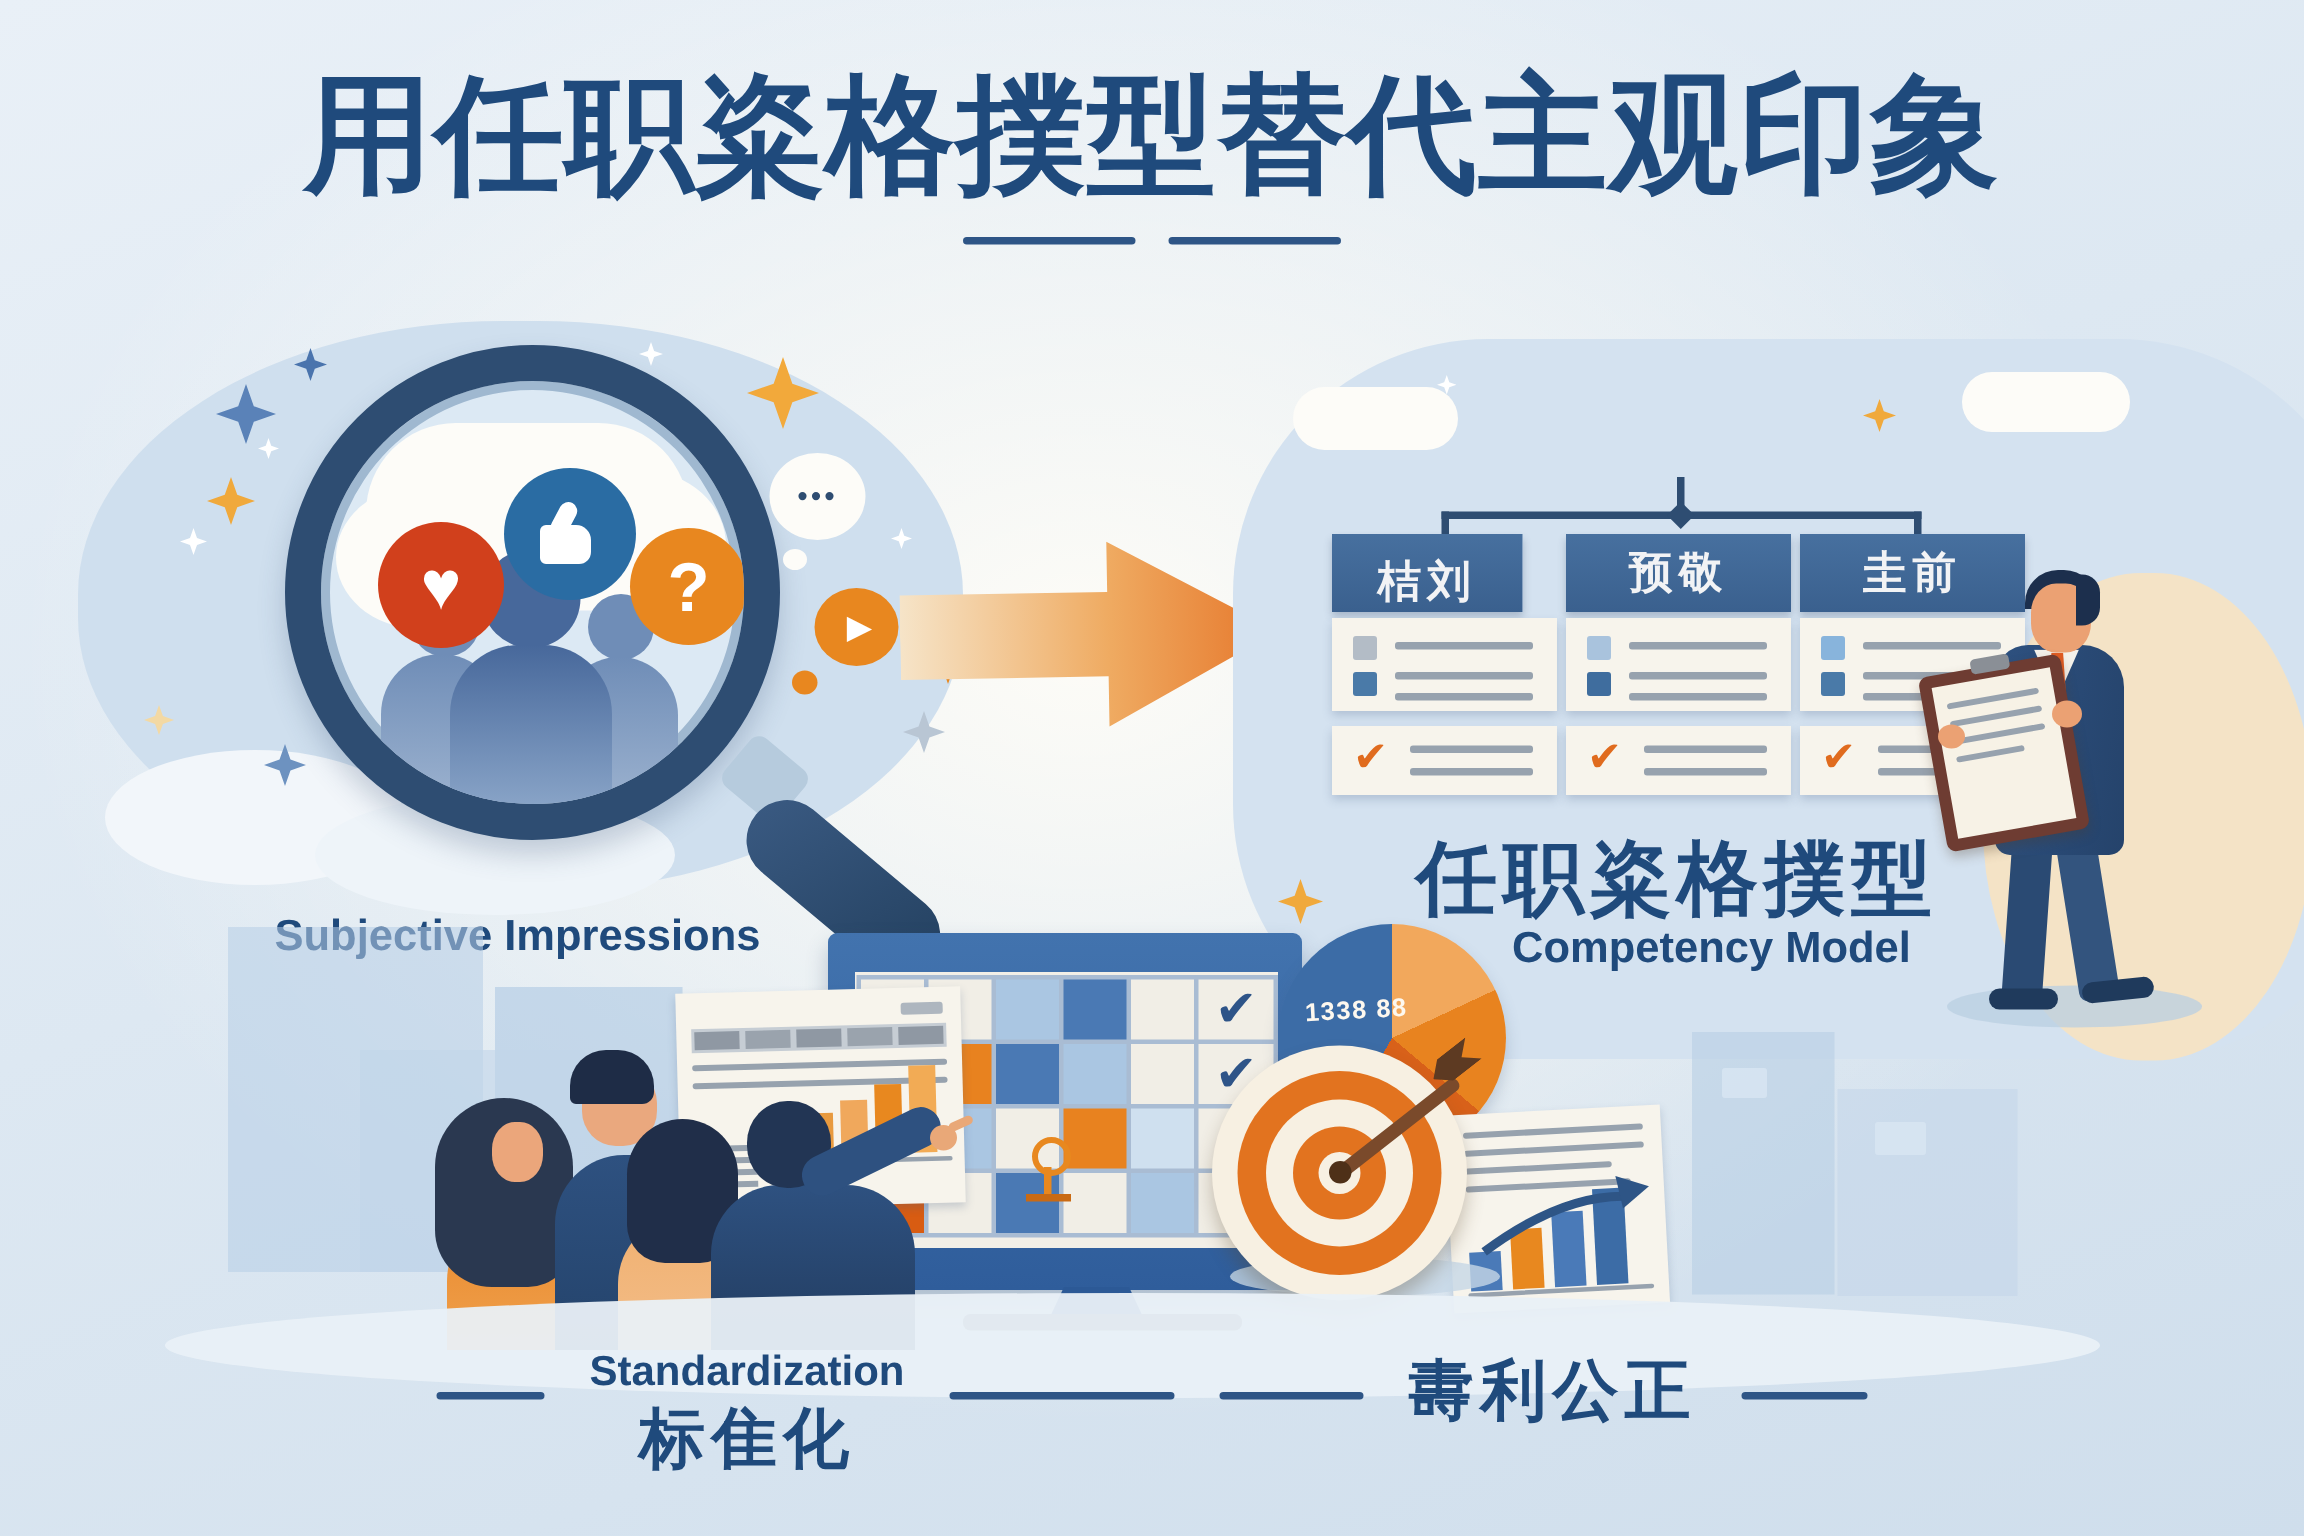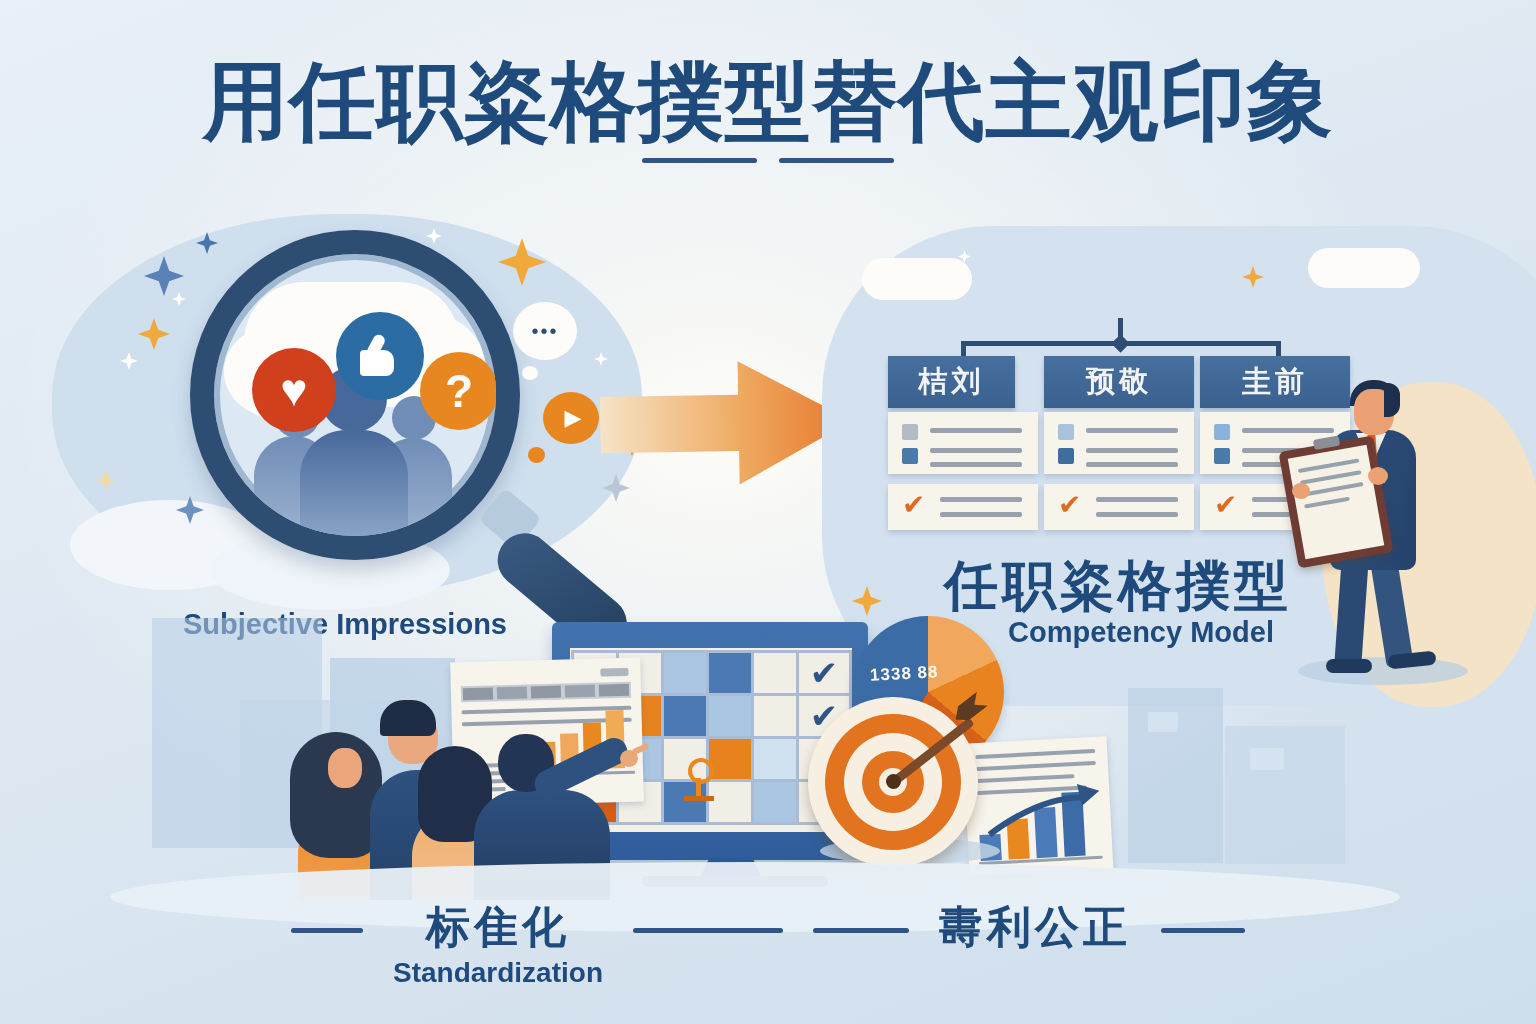--- a/index.html
+++ b/index.html
@@ -38,21 +38,21 @@
   .c-blue{background:#4a79b4;} .c-orng{background:#e8821f;} .c-dorng{background:#d85c12;}
   .footer-zh{font-size:44px;font-weight:900;letter-spacing:4px;white-space:nowrap;}
   .footer-en{font-size:28px;font-weight:700;white-space:nowrap;}
   .person-body{border-radius:46px 46px 0 0;}
 </style>
 </head>
 <body>
 
 <div class="stage">
 
-  <div class="abs navy title-zh" style="left:50%;top:44px;transform:translateX(-50%);text-align:center;">用任职粢格撲型替代主观印象</div>
+  <div class="abs navy title-zh" style="left:50%;top:32px;transform:translateX(-50%);text-align:center;">用任职粢格撲型替代主观印象</div>
   <div class="abs" style="left:50%;top:158px;transform:translateX(-50%);display:flex;align-items:center;gap:22px;">
     <div class="dash" style="width:115px;"></div>
     <div class="dash" style="width:115px;"></div>
   </div>
 
   <div class="abs blob" style="left:52px;top:214px;width:590px;height:380px;background:#cfdfee;"></div>
   <div class="abs" style="left:70px;top:500px;width:200px;height:90px;background:#f2f6fa;border-radius:50%;"></div>
   <div class="abs" style="left:210px;top:530px;width:240px;height:80px;background:#eef4f9;border-radius:50%;"></div>
 
   <div class="abs star" style="left:196px;top:232px;width:22px;height:22px;background:#4a74ad;"></div>
@@ -120,21 +120,21 @@
   <div class="abs" style="left:1308px;top:248px;width:112px;height:40px;background:#fdfcf8;border-radius:30px;"></div>
   <div class="abs star" style="left:1242px;top:266px;width:22px;height:22px;background:#f0a93c;"></div>
   <div class="abs star" style="left:958px;top:250px;width:13px;height:13px;background:#fff;"></div>
 
   <div class="abs conn" style="left:1118px;top:318px;width:5px;height:25px;"></div>
   <div class="abs conn" style="left:961px;top:341px;width:320px;height:5px;"></div>
   <div class="abs conn" style="left:1114px;top:337px;width:13px;height:13px;transform:rotate(45deg);"></div>
   <div class="abs conn" style="left:961px;top:341px;width:5px;height:18px;"></div>
   <div class="abs conn" style="left:1276px;top:341px;width:5px;height:18px;"></div>
 
-  <div class="abs org-head" style="left:888px;top:356px;width:127px;height:52px;">
+  <div class="abs org-head" style="left:888px;top:356px;width:127px;height:52px;align-items:flex-end;">
       <span>桔刘</span>
     </div>
   <div class="abs card" style="left:888px;top:412px;width:150px;height:62px;">
     <div class="abs sq" style="left:14px;top:12px;width:16px;height:16px;background:#b3bcc6;"></div>
     <div class="abs line" style="left:42px;top:16px;width:92px;height:5px;"></div>
     <div class="abs sq" style="left:14px;top:36px;width:16px;height:16px;background:#4a7aa8;"></div>
     <div class="abs line" style="left:42px;top:36px;width:92px;height:5px;"></div>
     <div class="abs line" style="left:42px;top:50px;width:92px;height:5px;"></div>
   </div>
   <div class="abs card" style="left:888px;top:484px;width:150px;height:46px;">
@@ -336,22 +336,22 @@
   </div>
   <div class="abs" style="left:893px;top:778px;width:100px;height:9px;background:#7a4a2b;border-radius:4px;transform:rotate(-38deg);transform-origin:0 50%;"></div>
   <div class="abs" style="left:952px;top:700px;width:34px;height:18px;background:#5d3a22;transform:rotate(-38deg);clip-path:polygon(0 50%,30% 0,100% 0,70% 50%,100% 100%,30% 100%);"></div>
   <div class="abs" style="left:886px;top:774px;width:15px;height:15px;border-radius:50%;background:#4e3018;"></div>
 
   <div class="abs" style="left:110px;top:862px;width:1290px;height:70px;background:#e9f0f7;border-radius:50%;opacity:.95;"></div>
 
   <div class="abs" style="left:0;top:898px;width:1536px;display:flex;align-items:flex-start;justify-content:center;gap:30px;">
     <div class="dash" style="width:72px;margin-top:30px;"></div>
     <div style="text-align:center;">
+      <div class="navy footer-en">Standardization</div>
       <div class="navy footer-zh">标隹化</div>
-      <div class="navy footer-en">Standardization</div>
     </div>
     <div class="dash" style="width:150px;margin-top:30px;"></div>
     <div class="dash" style="width:96px;margin-top:30px;"></div>
     <div style="text-align:center;">
       <div class="navy footer-zh">夀利公正</div>
     </div>
     <div class="dash" style="width:84px;margin-top:30px;"></div>
   </div>
 
 </div>

